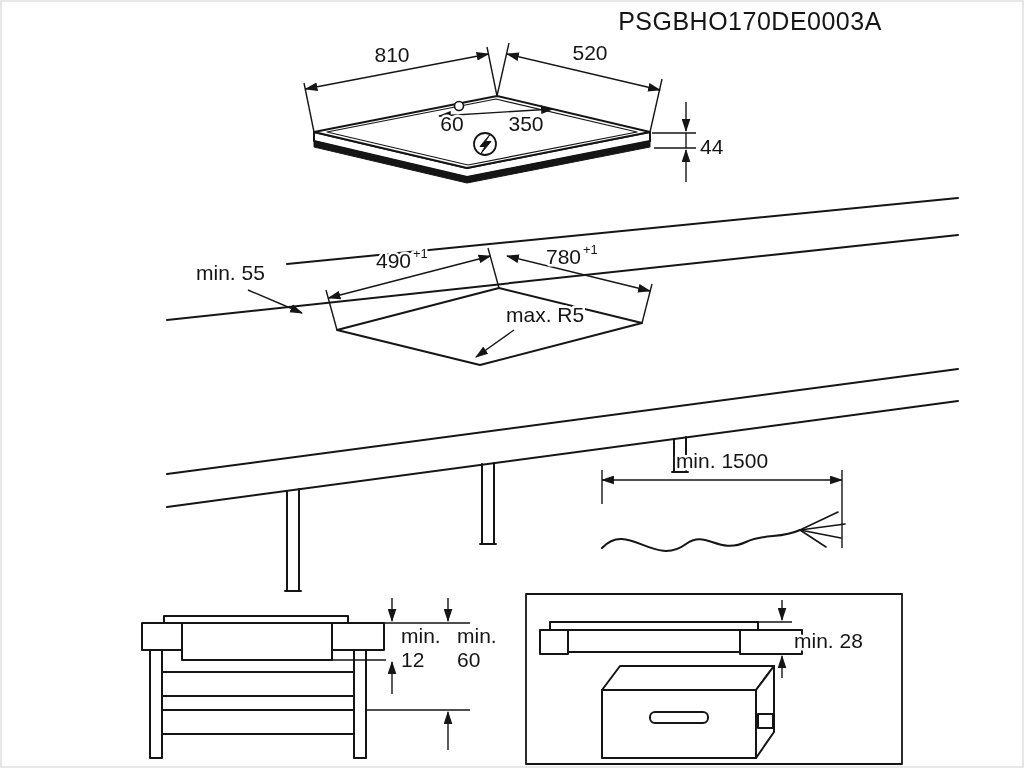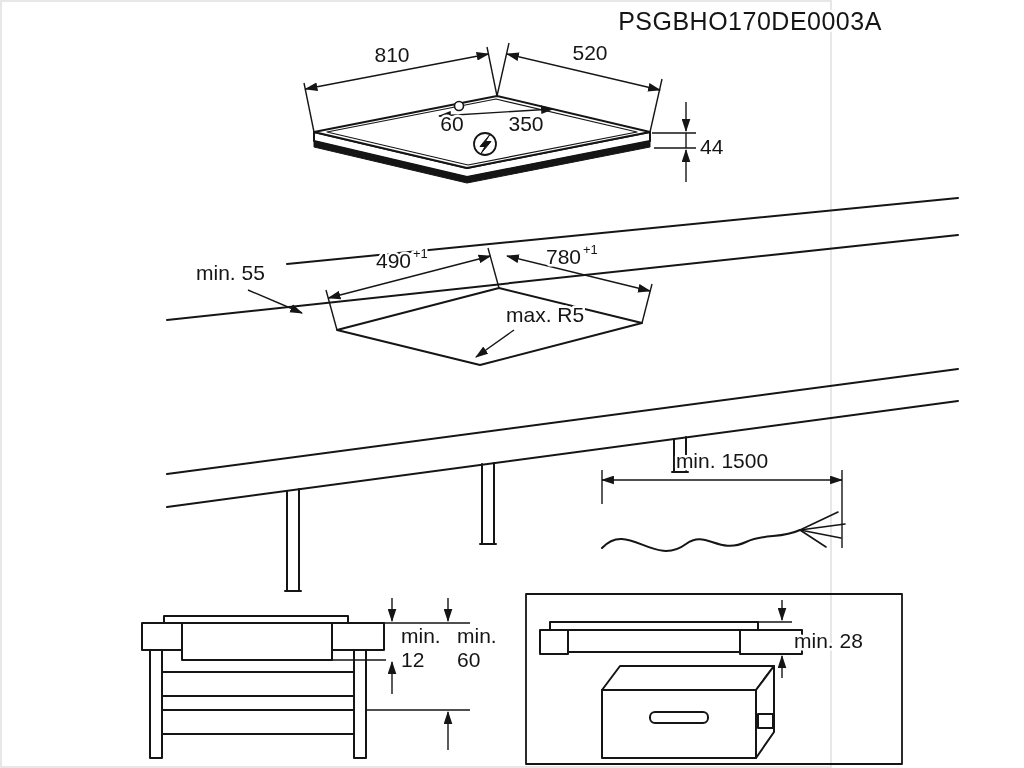--- a/index.html
+++ b/index.html
@@ -1,17 +1,17 @@
 <!DOCTYPE html>
 <html><head>
 <meta charset="utf-8">
 <style>
   html,body{margin:0;padding:0;background:#ffffff;}
   .page{
-    position:relative;width:832px;height:768px;background:#ffffff;
+    position:relative;width:1024px;height:768px;background:#ffffff;
     border:2px solid #e7e7e7;box-sizing:border-box;
     font-family:"Liberation Sans",sans-serif;
   }
   svg{display:block}
   
   .o  {stroke:#151515;stroke-width:2;fill:none;stroke-linejoin:round;stroke-linecap:round}
   .of {stroke:#151515;stroke-width:2;fill:#ffffff;stroke-linejoin:round}
   .blk{fill:#151515;stroke:#151515;stroke-width:1;stroke-linejoin:round}
   
   .d  {stroke:#151515;stroke-width:1.4;fill:none}

